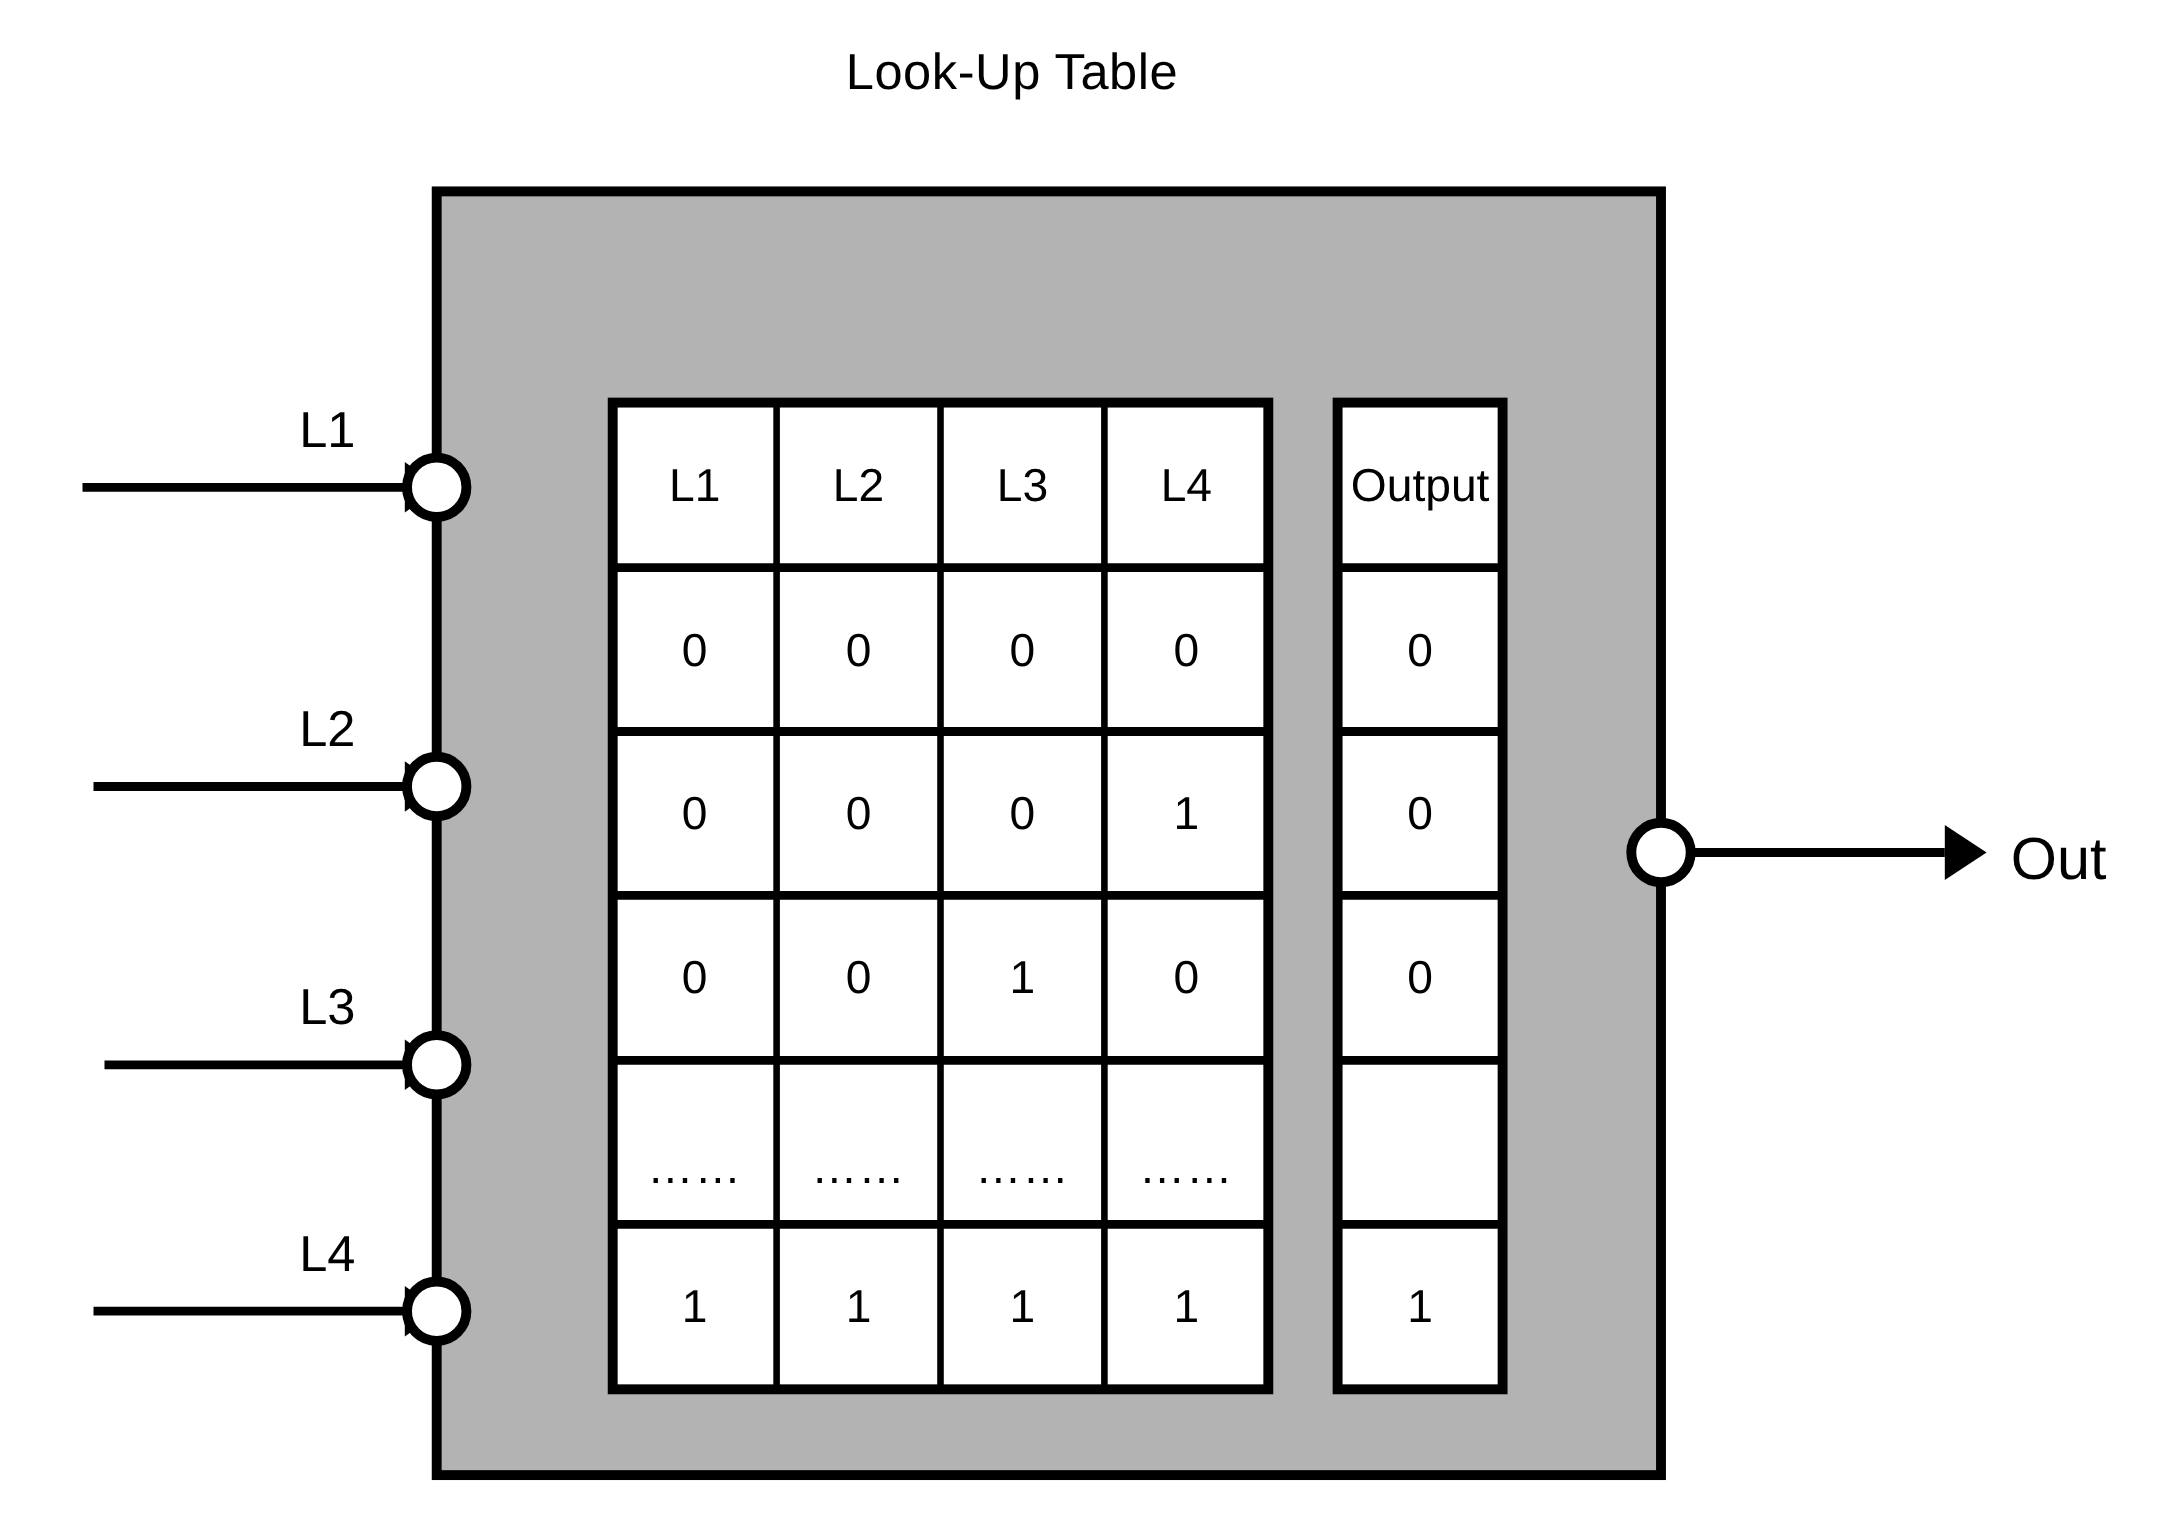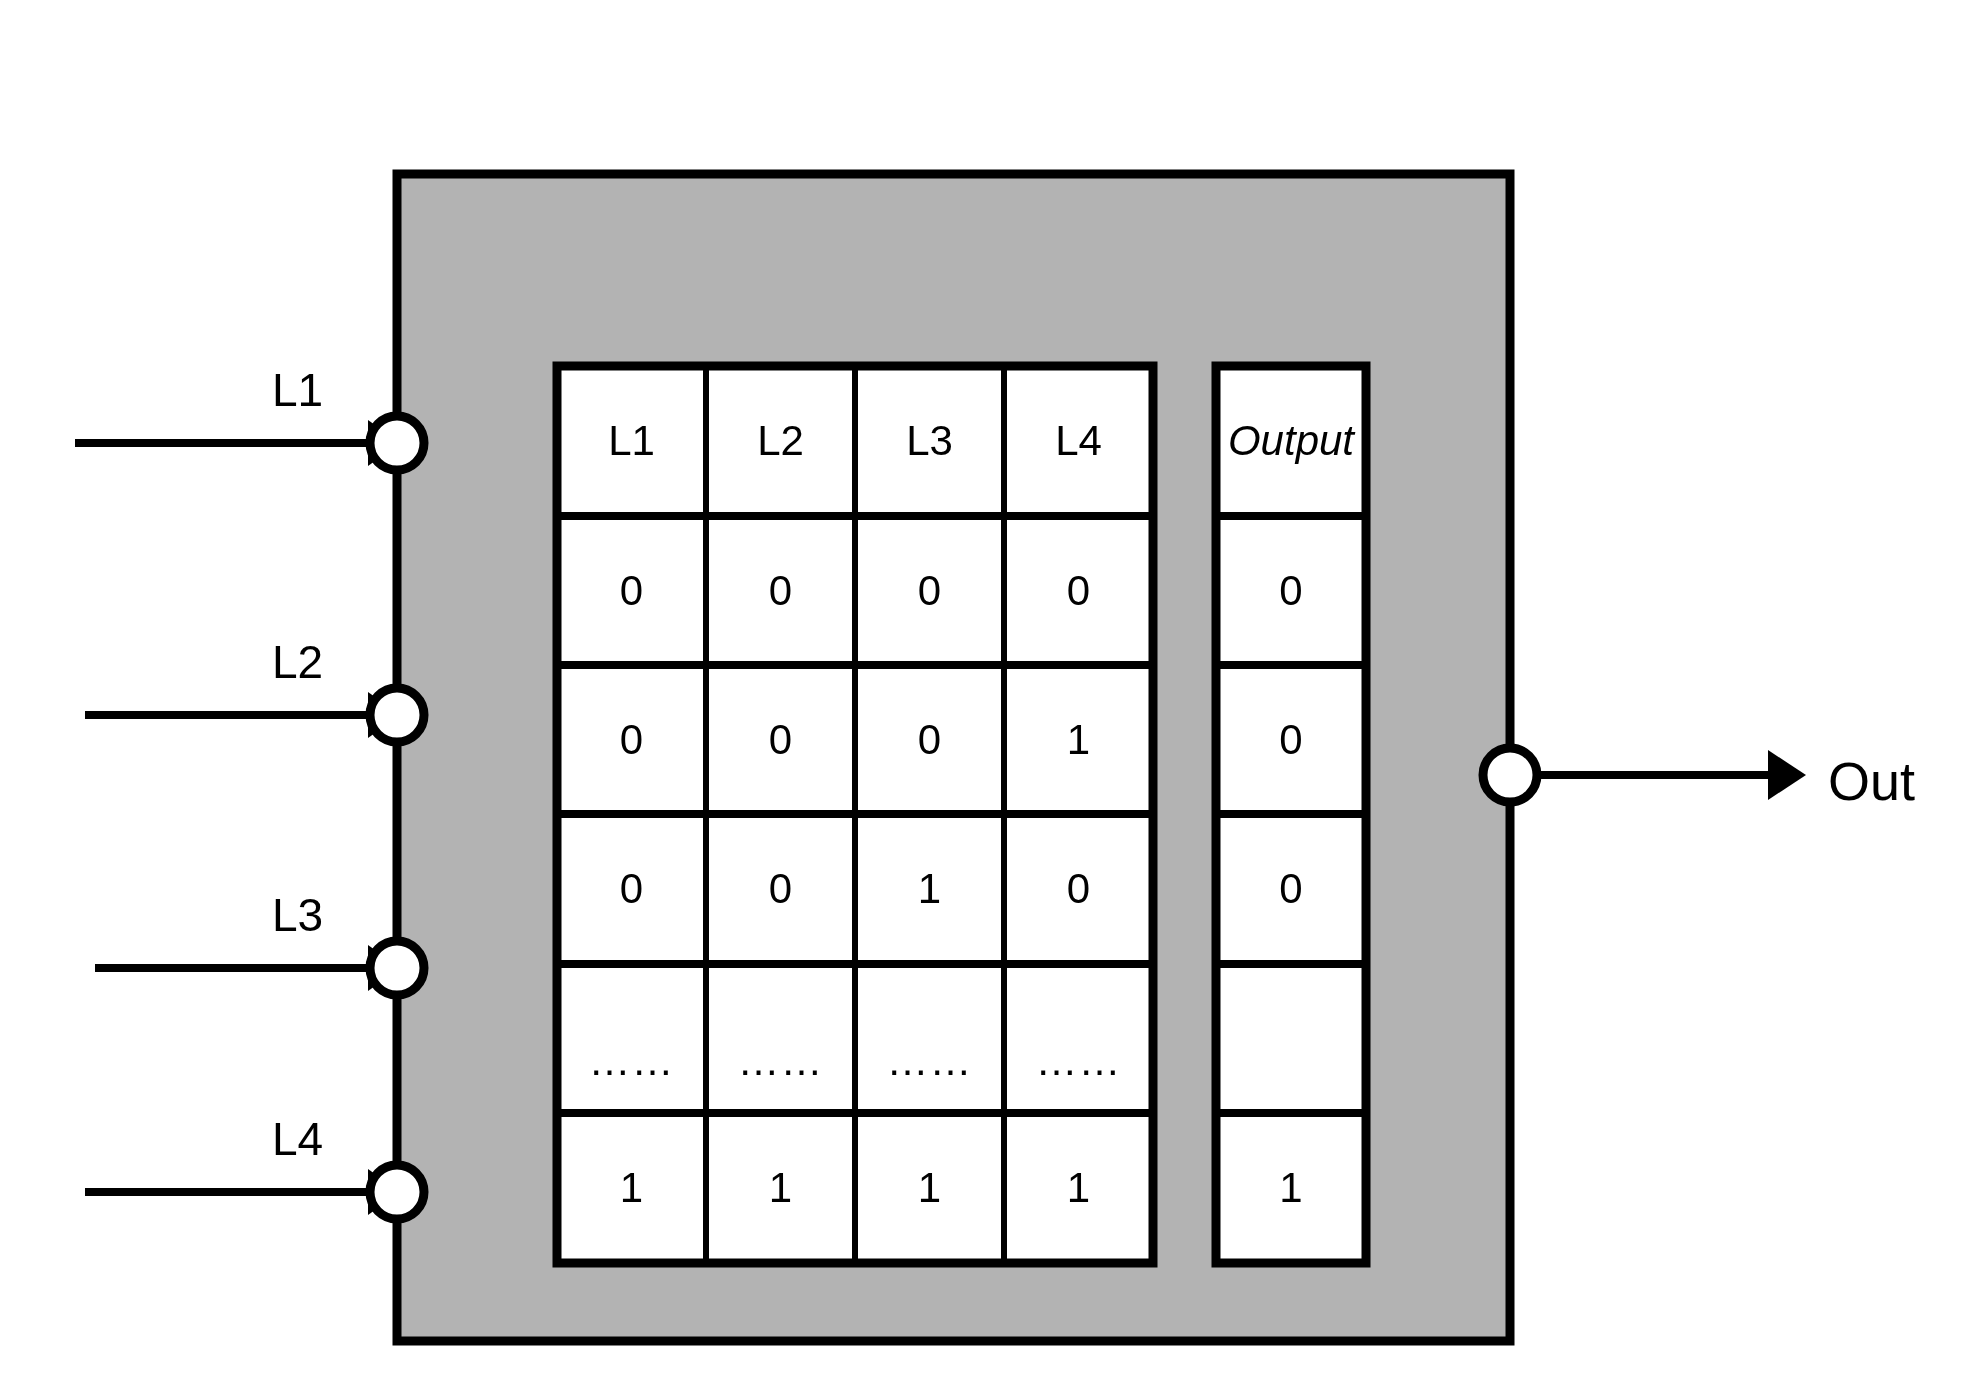--- a/index.html
+++ b/index.html
@@ -68,20 +68,21 @@
   .cell-text.ellipsis {
     font-size: 42px;
     letter-spacing: 1px;
   }
 </style>
 </head>
 <body>
 
 <div id="canvas">
 
+  <div class="lut-title">Look-Up Table</div>
 
   <svg id="diagram-svg" viewBox="0 0 1978 1396">
 
     <rect x="397" y="174" width="1113" height="1167" fill="#b3b3b3" stroke="#000000" stroke-width="9"></rect>
 
     <g>
       <line x1="75" y1="443" x2="368" y2="443" stroke="#000000" stroke-width="8"></line>
       <polygon points="368,420 368,466 400,443" fill="#000000"></polygon>
     </g>
     <g>
@@ -137,21 +138,21 @@
   <div class="port-label" style="left:272px; top:363px;">L1</div>
   <div class="port-label" style="left:272px; top:635px;">L2</div>
   <div class="port-label" style="left:272px; top:888px;">L3</div>
   <div class="port-label" style="left:272px; top:1112px;">L4</div>
   <div class="out-label" style="left:1828px; top:750px;">Out</div>
 
   <div class="cell-text" style="left:557px; top:366px; width:149px; height:150px;">L1</div>
   <div class="cell-text" style="left:706px; top:366px; width:149px; height:150px;">L2</div>
   <div class="cell-text" style="left:855px; top:366px; width:149px; height:150px;">L3</div>
   <div class="cell-text" style="left:1004px; top:366px; width:149px; height:150px;">L4</div>
-  <div class="cell-text" style="left:1216px; top:366px; width:150px; height:150px;font-style:italic;">Output</div>
+  <div class="cell-text" style="left:1216px; top:366px; width:150px; height:150px;">Output</div>
 
   <div class="cell-text" style="left:557px; top:516px; width:149px; height:149px;">0</div>
   <div class="cell-text" style="left:706px; top:516px; width:149px; height:149px;">0</div>
   <div class="cell-text" style="left:855px; top:516px; width:149px; height:149px;">0</div>
   <div class="cell-text" style="left:1004px; top:516px; width:149px; height:149px;">0</div>
   <div class="cell-text" style="left:1216px; top:516px; width:150px; height:149px;">0</div>
 
   <div class="cell-text" style="left:557px; top:665px; width:149px; height:149px;">0</div>
   <div class="cell-text" style="left:706px; top:665px; width:149px; height:149px;">0</div>
   <div class="cell-text" style="left:855px; top:665px; width:149px; height:149px;">0</div>

